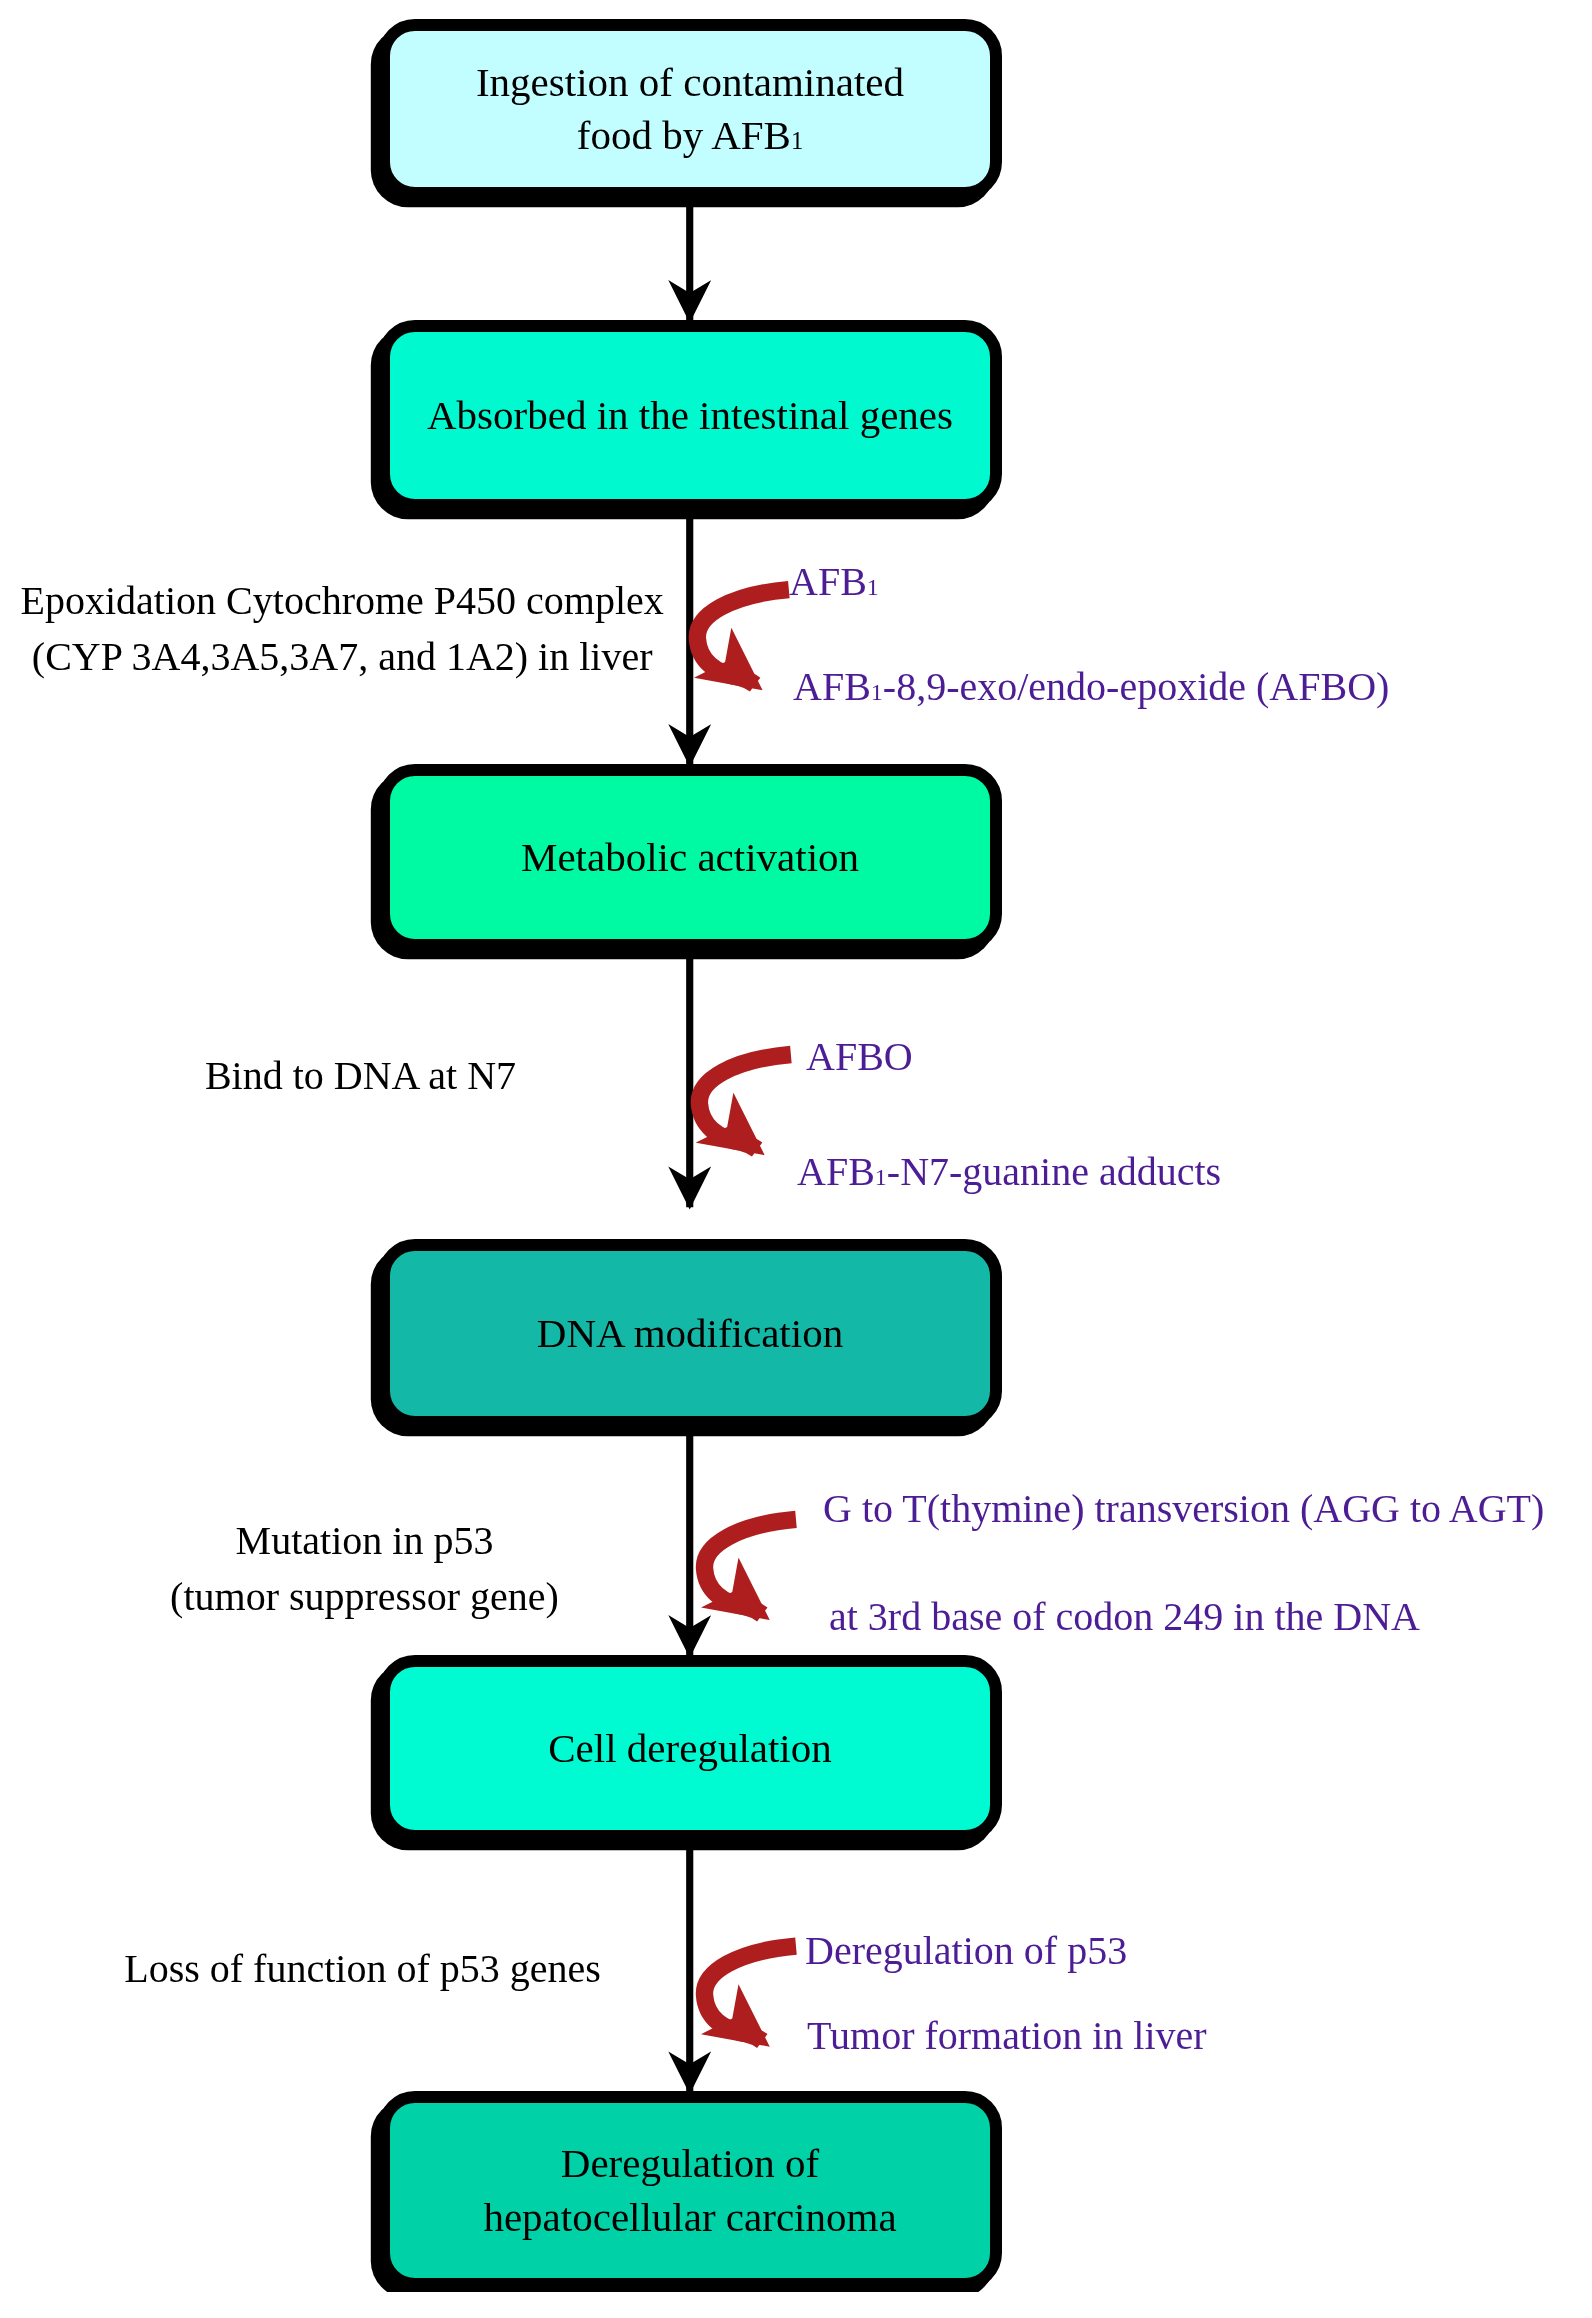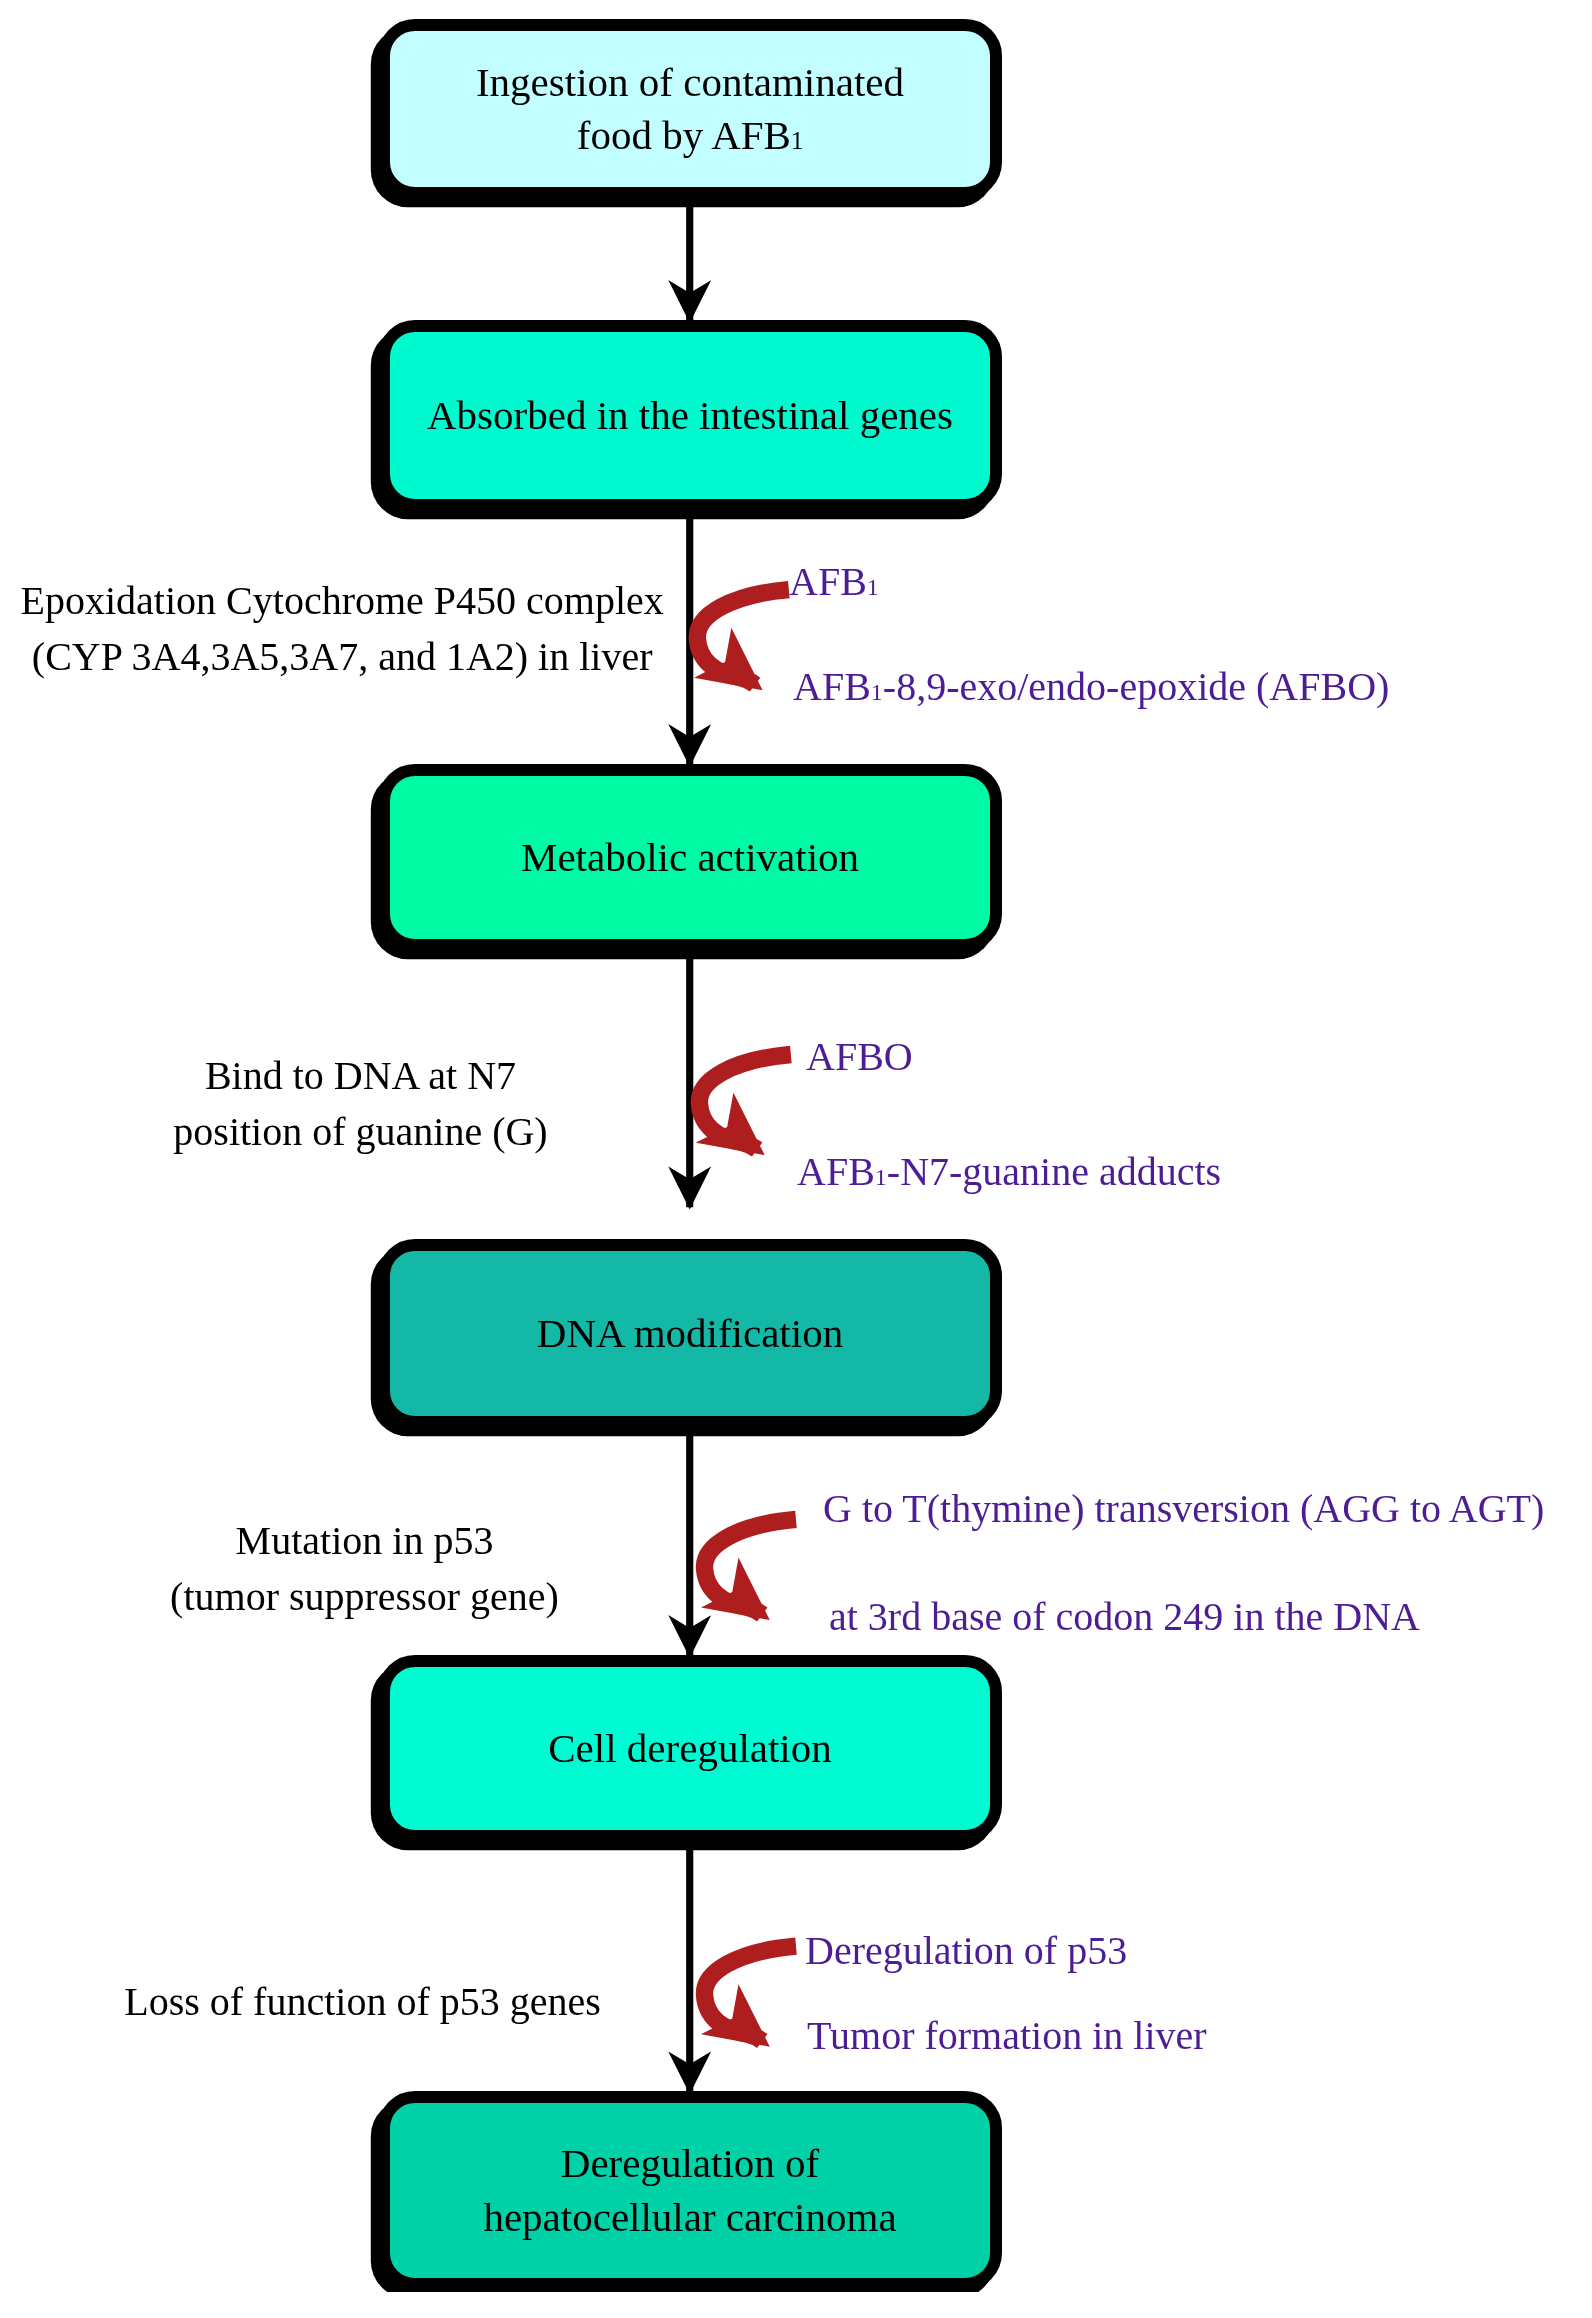--- a/index.html
+++ b/index.html
@@ -96,21 +96,20 @@
   <div class="ann-right" style="left:793px;top:663px;">
     <span>AFB</span><span class="sb">1</span><span>-8,9-exo/endo-epoxide (AFBO)</span>
   </div>
 
   <div class="node" style="top: 764px; height: 187px; background: rgb(0, 249, 163);">
     <div class="node-label">Metabolic activation</div>
   </div>
 
   <div class="ann-left" style="left:72px;top:1048px;width:577px;">
     <span>Bind to DNA at N7</span><br>
-    <span>position of guanine (G)</span>
   </div>
   <div class="ann-right" style="left:806px;top:1033px;">AFBO</div>
   <div class="ann-right" style="left:797px;top:1148px;">
     <span>AFB</span><span class="sb">1</span><span>-N7-guanine adducts</span>
   </div>
 
   <div class="node" style="top: 1239px; height: 189px; background: #14b8a6;">
     <div class="node-label">DNA modification</div>
   </div>
 
@@ -118,21 +117,21 @@
     <span>Mutation in p53</span><br>
     <span>(tumor suppressor gene)</span>
   </div>
   <div class="ann-right" style="left:823px;top:1485px;">G to T(thymine) transversion (AGG to AGT)</div>
   <div class="ann-right" style="left:829px;top:1593px;">at 3rd base of codon 249 in the DNA</div>
 
   <div class="node" style="top: 1655px; height: 187px; background: rgb(0, 251, 211);">
     <div class="node-label">Cell deregulation</div>
   </div>
 
-  <div class="ann-left" style="left:46px;top:1941px;width:633px;margin-top:33px;">
+  <div class="ann-left" style="left:46px;top:1941px;width:633px;">
     <span>Loss of function of p53 genes</span>
   </div>
   <div class="ann-right" style="left:805px;top:1927px;">Deregulation of p53</div>
   <div class="ann-right" style="left:807px;top:2012px;">Tumor formation in liver</div>
 
   <div class="node" style="top: 2091px; height: 199px; background: rgb(0, 209, 166);">
     <div class="node-label">
       <span>Deregulation of</span><br>
       <span>hepatocellular carcinoma</span>
     </div>

